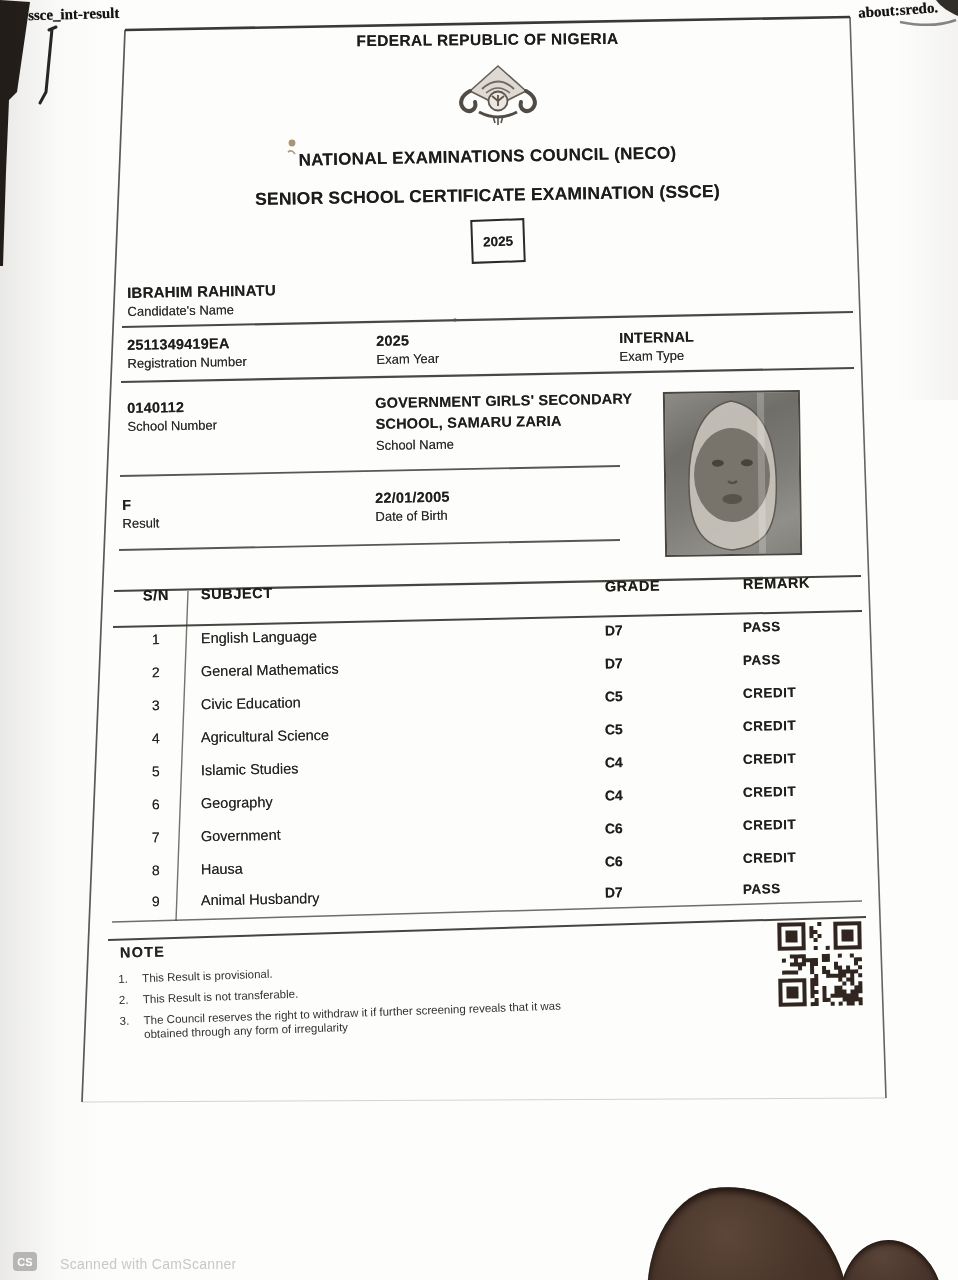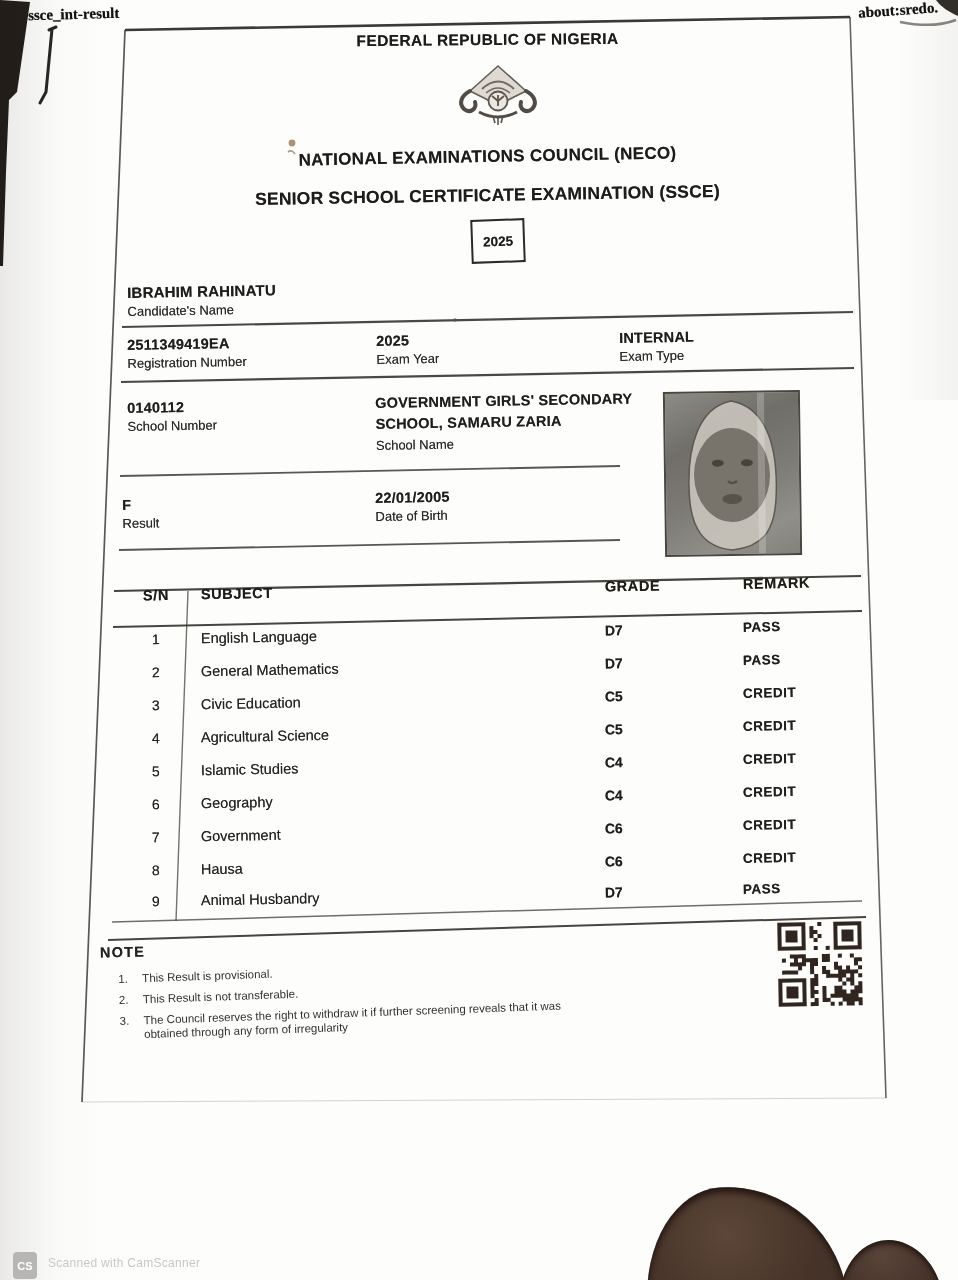--- a/index.html
+++ b/index.html
@@ -57,21 +57,21 @@
     transform-origin:left center;z-index:2;}
   .trow .c{position:absolute;top:0;white-space:nowrap;}
   .trow .sn{left:18px;width:50px;text-align:center;font-size:14px;font-weight:500;color:#23221f;}
   .trow .subj{left:88px;font-size:14.5px;font-weight:500;color:#242320;}
   .trow .grade{left:492px;font-size:14px;font-weight:700;color:#1f1e1b;}
   .trow .remark{left:630px;font-size:13.5px;font-weight:700;letter-spacing:.5px;color:#1f1e1b;}
   .trow.head .sn,.trow.head .subj,.trow.head .grade,.trow.head .remark{
     font-weight:700;font-size:14.5px;letter-spacing:.6px;color:#1d1c19;}
 
   
-  #note-head{left:100px;top:944px;font-weight:700;font-size:14.5px;letter-spacing:1.2px;
+  #note-head{left:120px;top:944px;font-weight:700;font-size:14.5px;letter-spacing:1.2px;
     transform:rotate(-1deg);z-index:2;color:#23221f;}
   #note-list{left:118px;top:972px;width:470px;z-index:2;transform:rotate(-2deg);
     transform-origin:left top;font-size:11.5px;color:#33312e;}
   .note-item{display:flex;margin-bottom:7px;line-height:14px;}
   .note-item .num{width:24px;flex:none;}
   .note-item .txt{width:430px;}
 
   
   #qr{left:776px;top:920px;width:88px;height:88px;z-index:2;transform:rotate(-1deg);}
 
@@ -80,24 +80,24 @@
   #finger1{left:645px;top:1186px;width:200px;height:160px;
     background:radial-gradient(ellipse at 42% 30%, #5d4639 0%, #4a362b 45%, #3c2b22 100%);
     border-radius:52% 78% 12% 8% / 92% 100% 0 0;transform:rotate(-4deg);
     box-shadow:inset 0 5px 6px rgba(20,12,8,.75);}
   #finger2{left:838px;top:1240px;width:104px;height:70px;
     background:radial-gradient(ellipse at 45% 25%, #5a443a 0%, #47342a 55%, #3a2a21 100%);
     border-radius:50% 55% 0 0 / 95% 100% 0 0;transform:rotate(-3deg);
     box-shadow:inset 0 4px 5px rgba(20,12,8,.7);}
 
   
-  #cs-badge{left:13px;top:1252px;width:24px;height:27px;background:#b7b6b4;border-radius:4px;
+  #cs-badge{left:13px;top:1252px;width:24px;height:19px;background:#b7b6b4;border-radius:4px;
     display:flex;align-items:center;justify-content:center;color:#ffffff;font-weight:700;
     font-size:11px;z-index:3;}
-  #cs-text{left:48px;top:1256px;font-size:12px;color:#c9c8c6;letter-spacing:.3px;z-index:3;}
+  #cs-text{left:60px;top:1256px;font-size:14px;color:#c9c8c6;letter-spacing:.3px;z-index:3;}
 </style>
 </head>
 <body>
 
 <div id="canvas">
 
   <svg class="layer" width="958" height="1280" viewBox="0 0 958 1280">
 
     <path d="M125,30 L850,17" stroke="#26241f" stroke-width="2.6" fill="none" opacity=".9"></path>
     <path d="M850,17 L886,1098" stroke="#33302b" stroke-width="1.6" fill="none" opacity=".75"></path>

